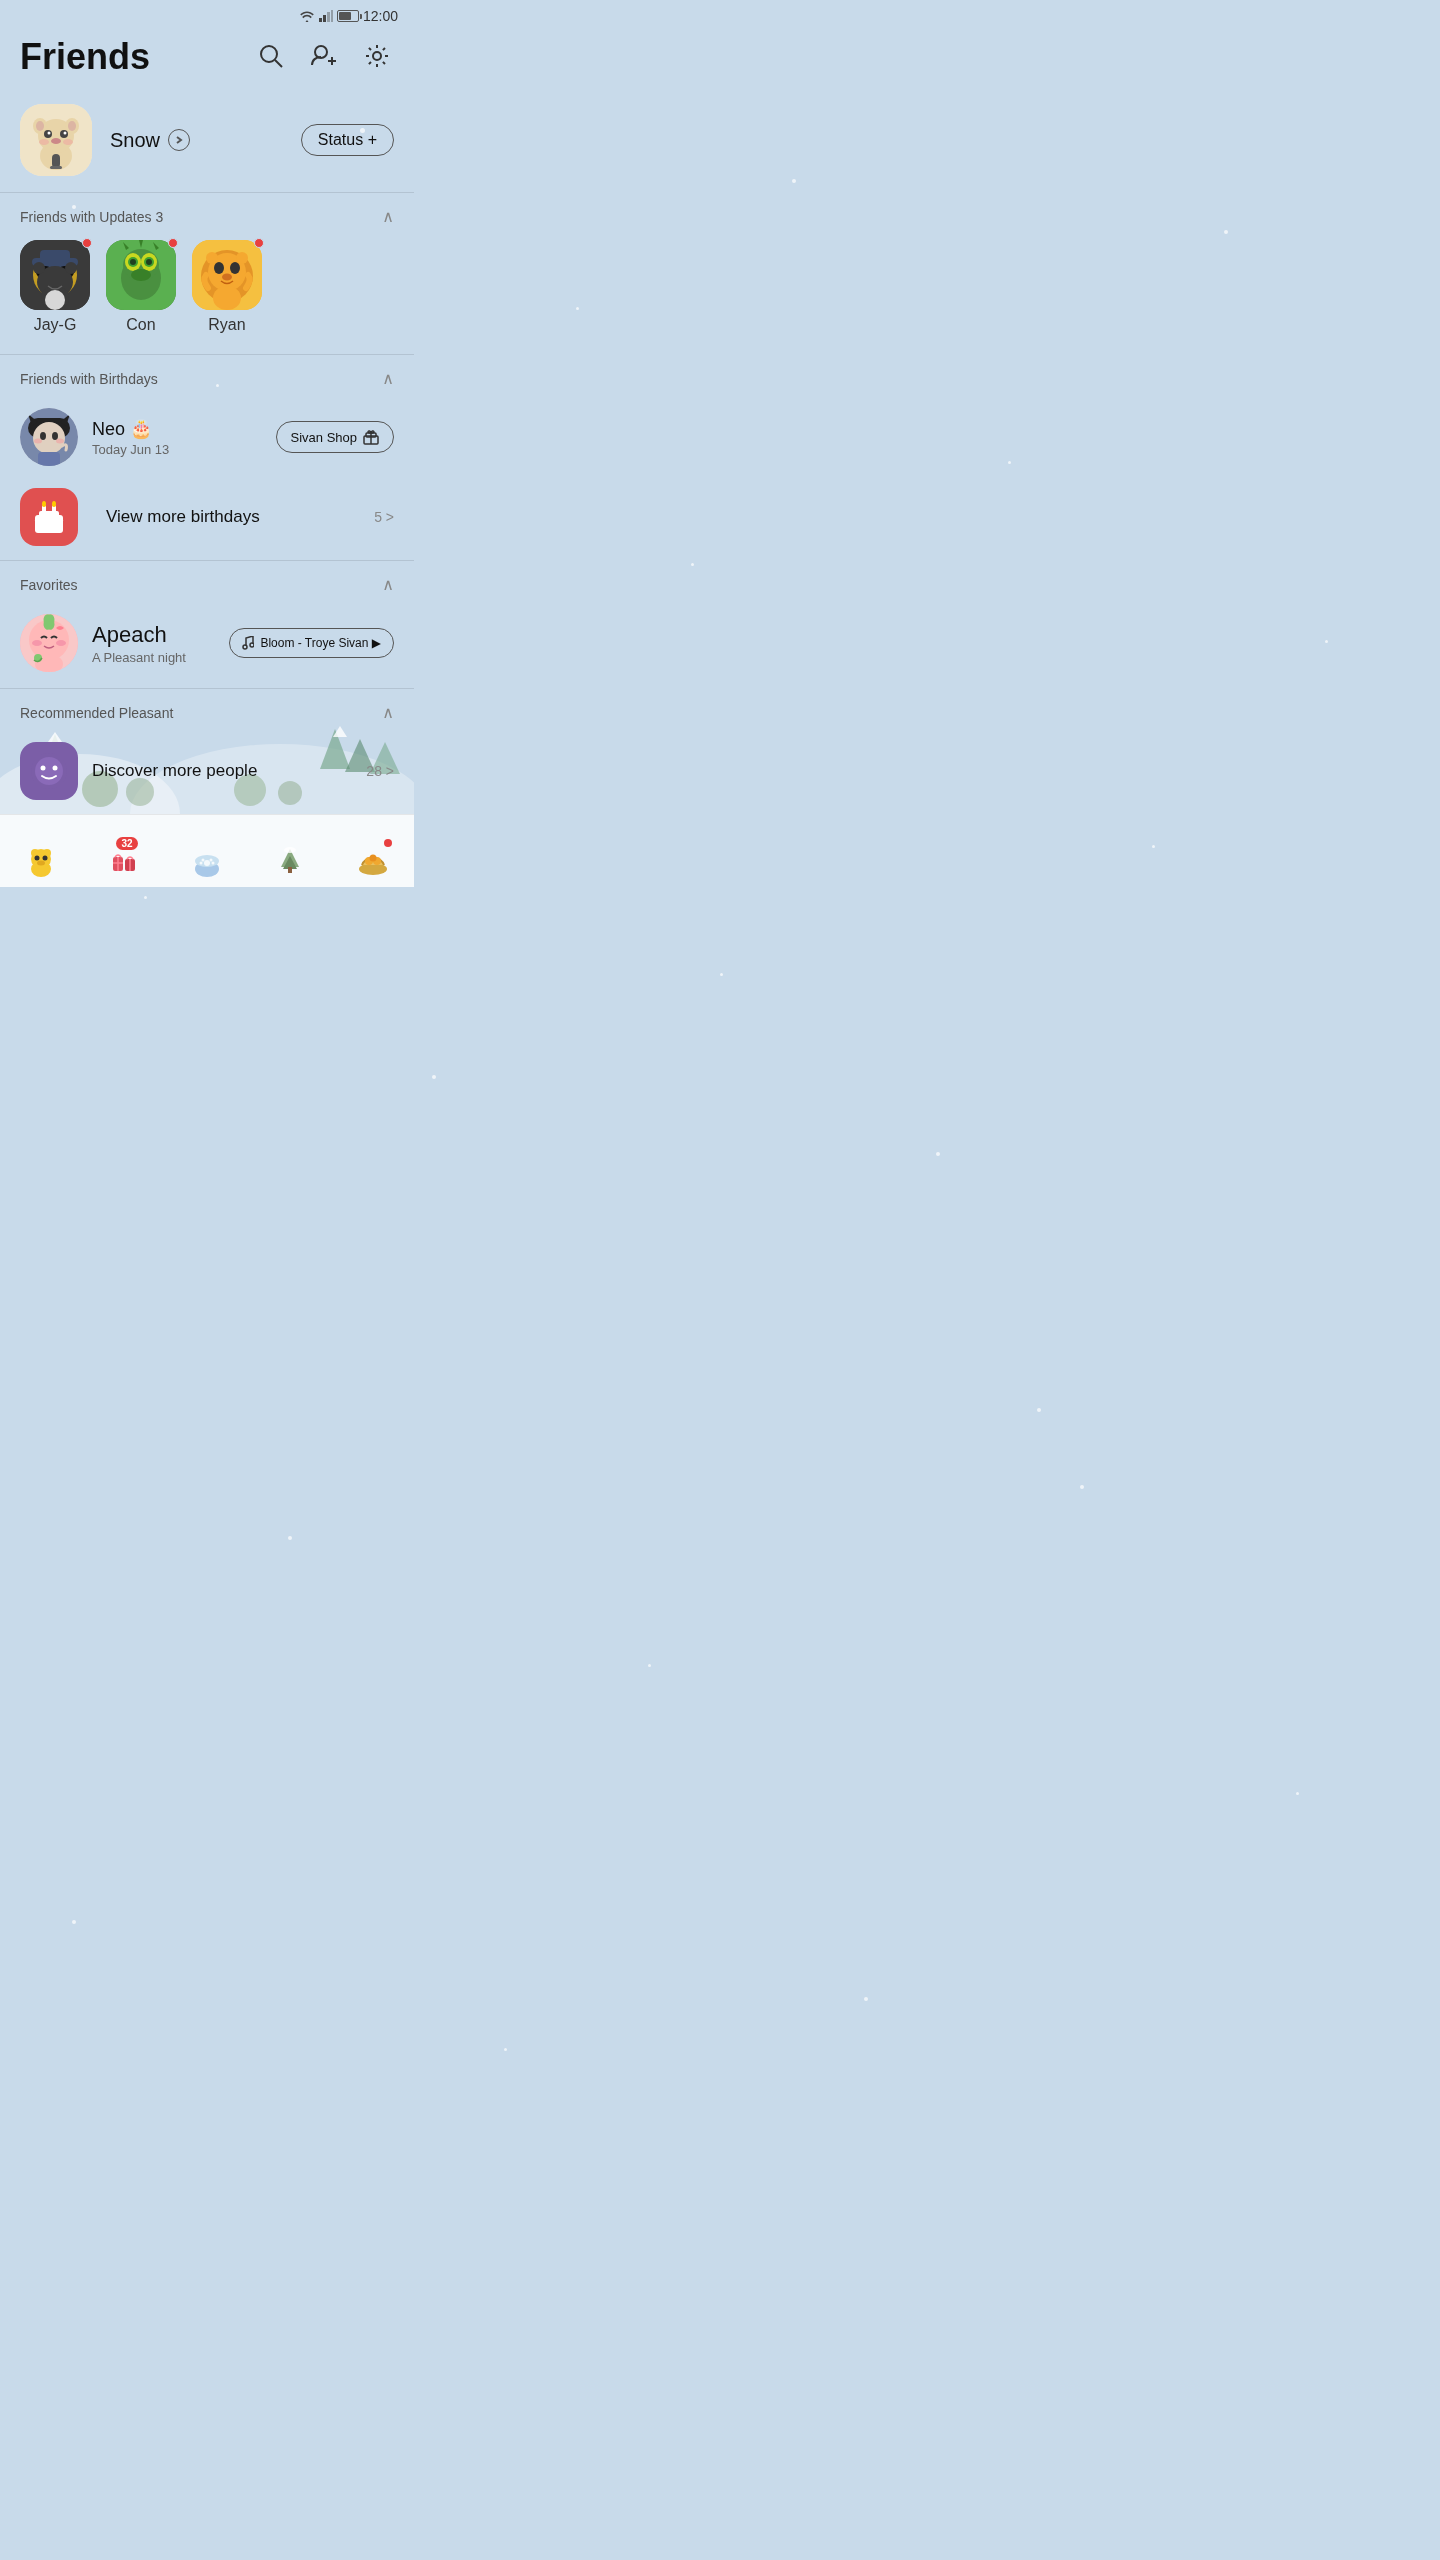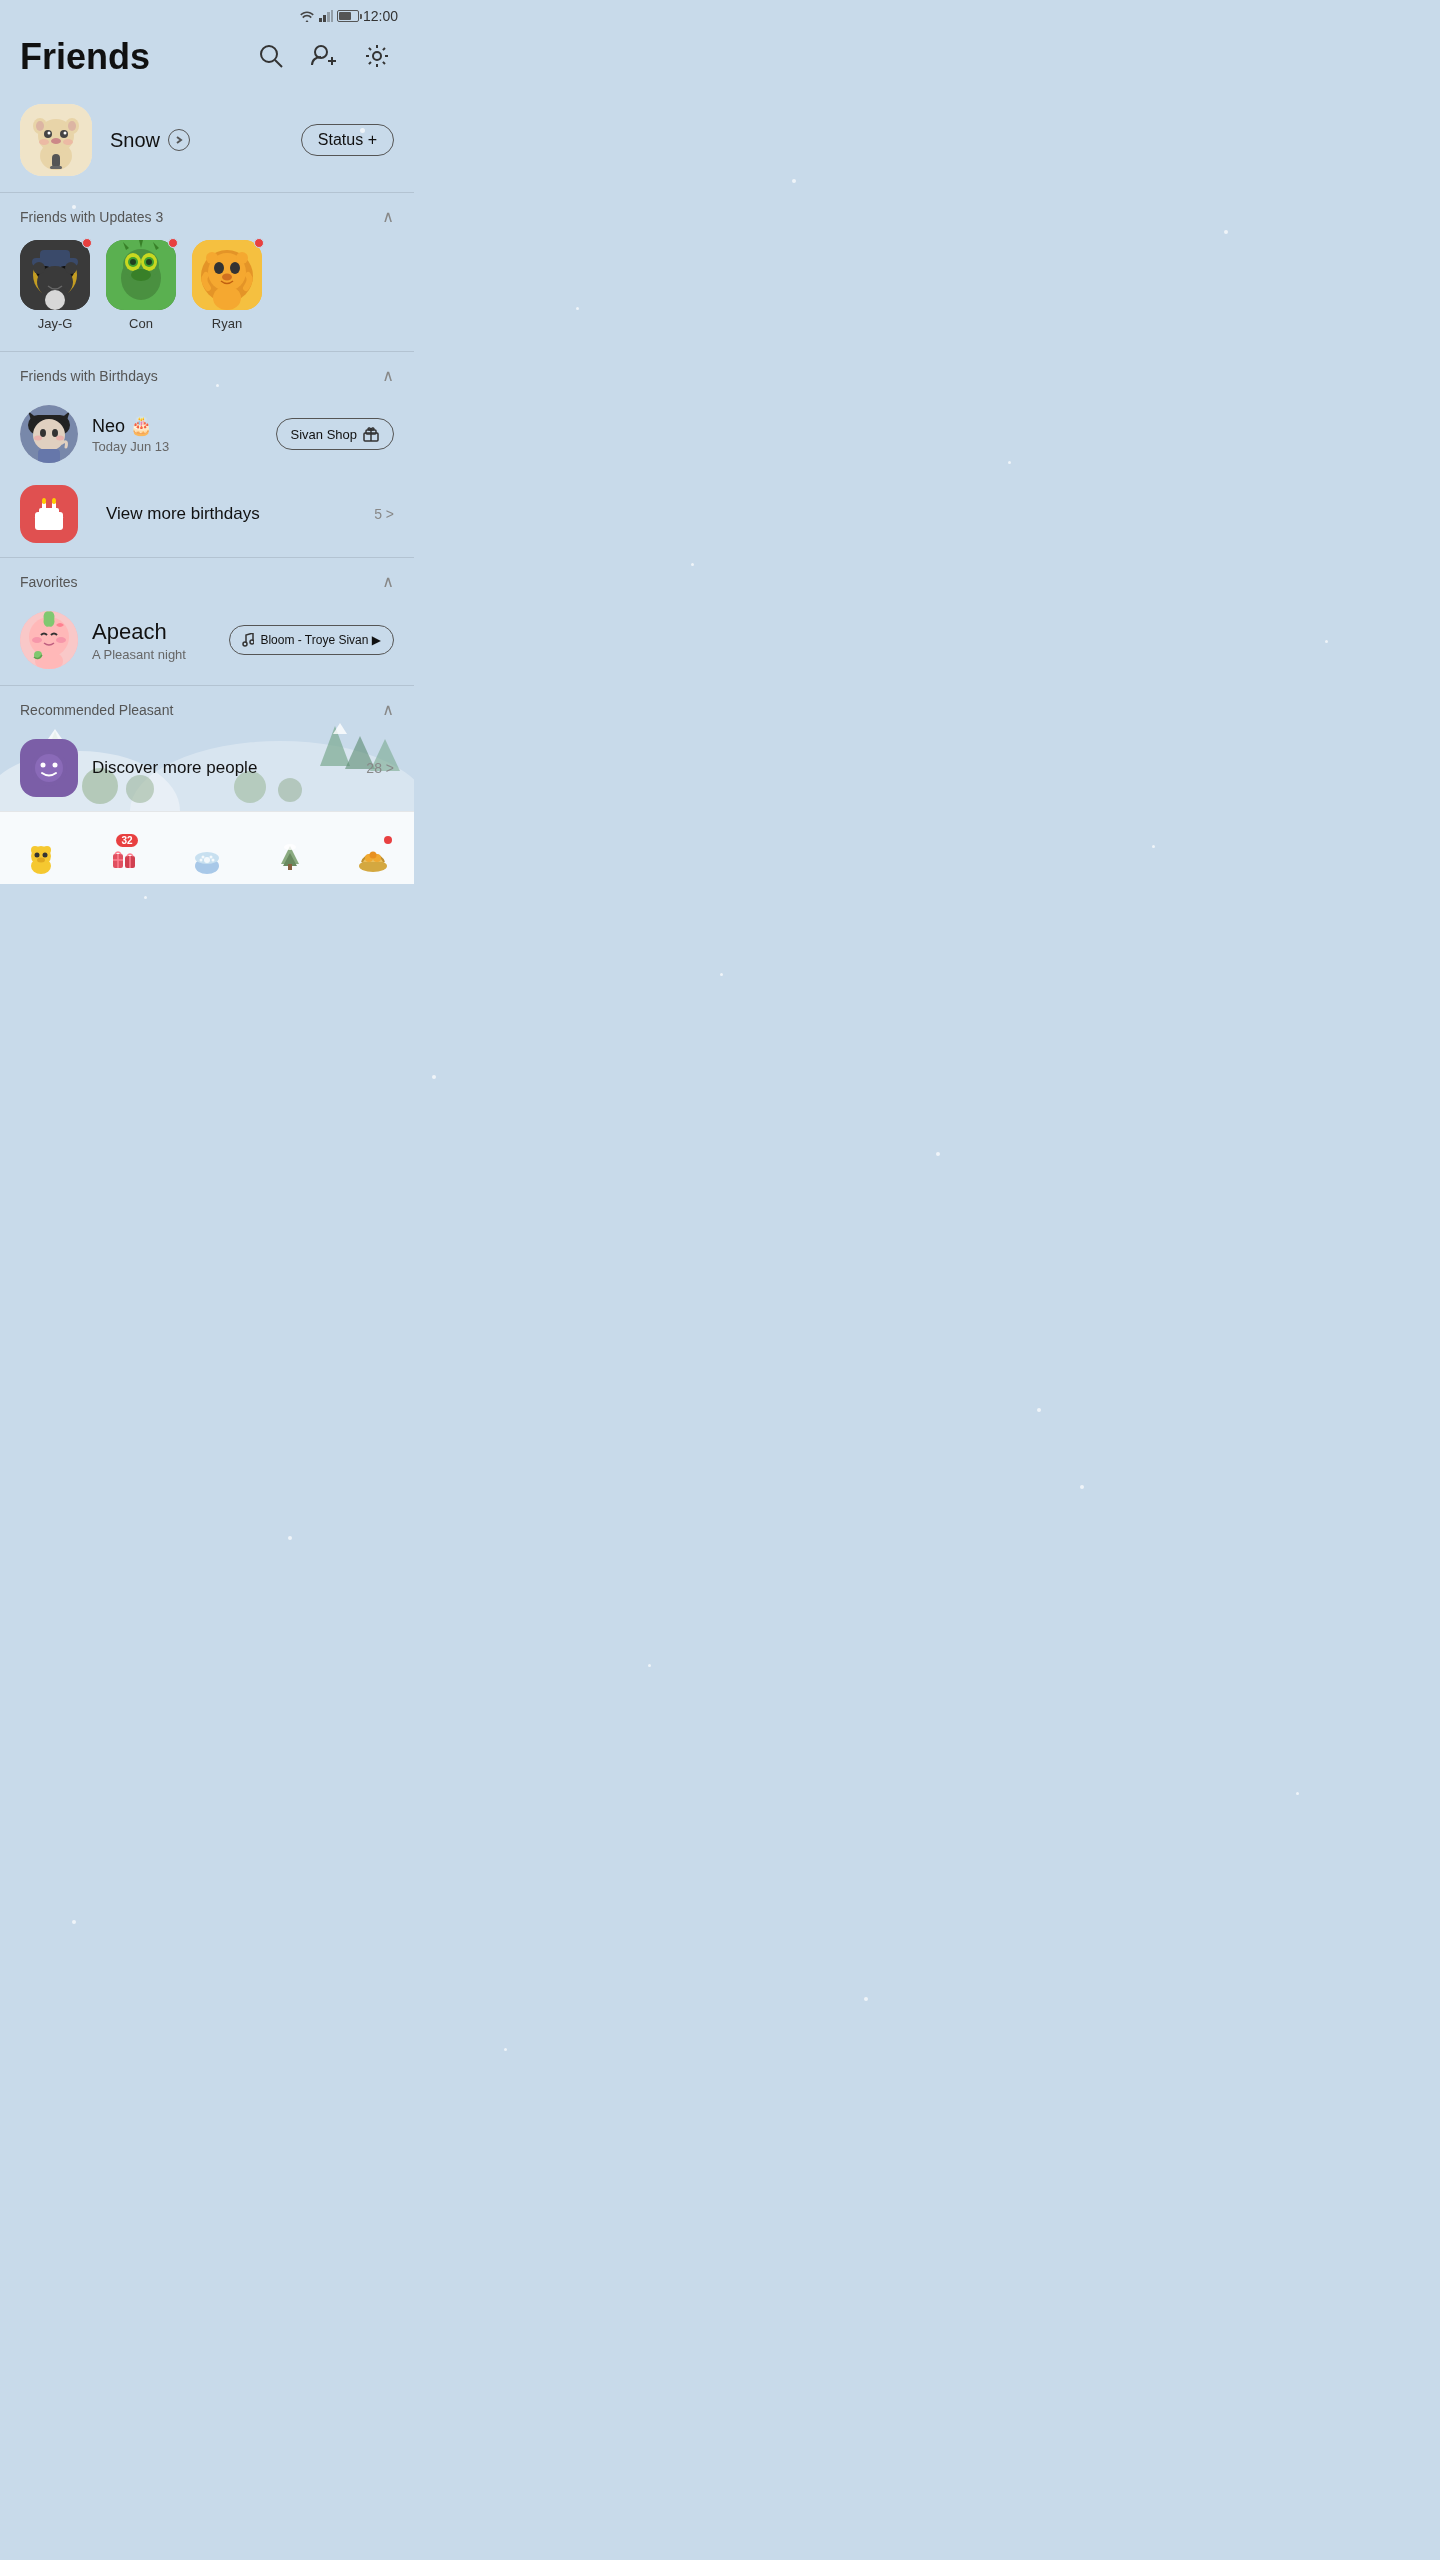--- a/index.html
+++ b/index.html
@@ -207,21 +207,21 @@
       position: absolute;
       top: -2px;
       right: -2px;
       width: 10px;
       height: 10px;
       background: #e84040;
       border-radius: 50%;
       border: 1.5px solid #c8daea;
     }
     .friend-name {
-      font-size: 13px;
+      font-size: 16px;
       color: #333;
     }
 
     
     .birthday-item {
       display: flex;
       align-items: center;
       padding: 10px 20px 12px;
       position: relative;
       z-index: 1;

